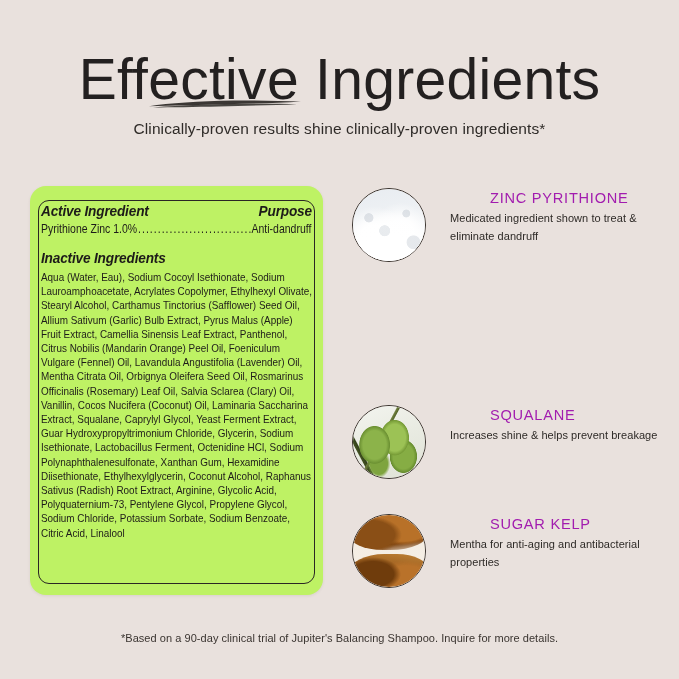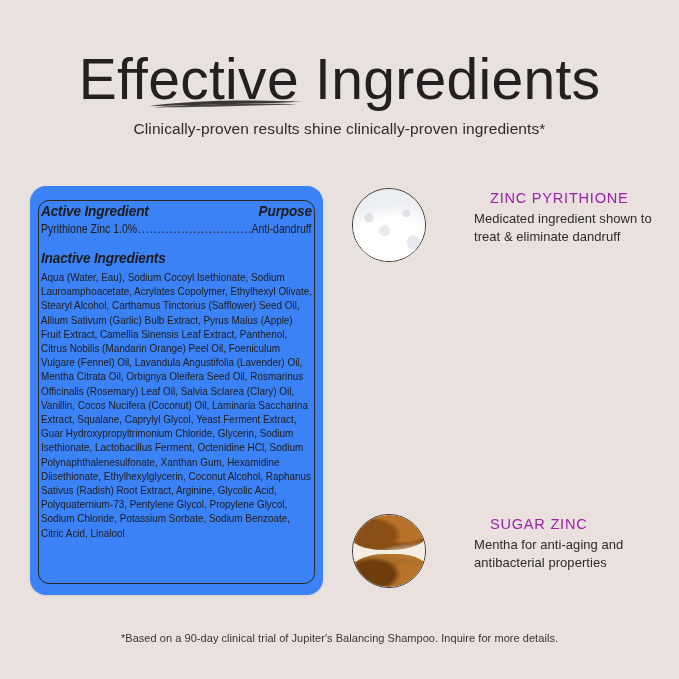--- a/index.html
+++ b/index.html
@@ -30,21 +30,21 @@
     position:absolute;left:0;right:0;top:120px;
     text-align:center;
     font-size:15.5px;
     color:#2f2b28;
     letter-spacing:.1px;
   }
 
   
   .card{
     position:absolute;left:30px;top:186px;width:293px;height:409px;
-    background:#3b82f6;
+    background:#bef264;
     border-radius:16px;
     box-shadow:0 1px 3px rgba(90,70,60,.10);
   }
   .card-inner{
     position:absolute;left:8px;top:14px;right:8px;bottom:11px;
     border:1.3px solid #2a2724;
     border-radius:11px;
   }
   .label-body{
     position:absolute;left:11px;right:11px;top:16px;
@@ -108,26 +108,25 @@
   .ing .disc .art{position:absolute;inset:0;}
   .ing .txt{position:absolute;left:98px;top:2px;right:0;}
   .ing-name{
     font-size:14.6px;
     letter-spacing:.75px;
     color:#a21caf;
     font-weight:400;
     margin-left:40px;
   }
   .ing-desc{
-    font-size:13px;
+    font-size:11px;
     line-height:17.6px;
     margin-top:4px;
     color:#2e2a27;
     letter-spacing:.05px;
-    margin-left:24px;
   }
 
   
   .footnote{
     position:absolute;left:0;right:0;top:632px;
     text-align:center;
     font-size:11px;
     color:#3a3430;
     letter-spacing:.05px;
   }
@@ -245,26 +244,35 @@
     <div class="disc">
       <div class="art art-powder"></div>
     </div>
     <div class="txt">
       <div class="ing-name">ZINC PYRITHIONE</div>
       <div class="ing-desc">Medicated ingredient shown to treat &amp; eliminate dandruff</div>
     </div>
   </div>
 
 
+  <div class="ing" style="top:405px">
+    <div class="disc">
+      <div class="art art-olive"></div>
+    </div>
+    <div class="txt">
+      <div class="ing-name">SQUALANE</div>
+      <div class="ing-desc">Increases shine &amp; helps prevent breakage</div>
+    </div>
+  </div>
 
   <div class="ing" style="top:514px">
     <div class="disc">
       <div class="art art-kelp"></div>
     </div>
     <div class="txt">
-      <div class="ing-name">SUGAR ZINC</div>
+      <div class="ing-name">SUGAR KELP</div>
       <div class="ing-desc">Mentha for anti-aging and antibacterial properties</div>
     </div>
   </div>
 
   <div class="footnote">*Based on a 90-day clinical trial of Jupiter's Balancing Shampoo. Inquire for more details.</div>
 
 </div>
 
 </body></html>

